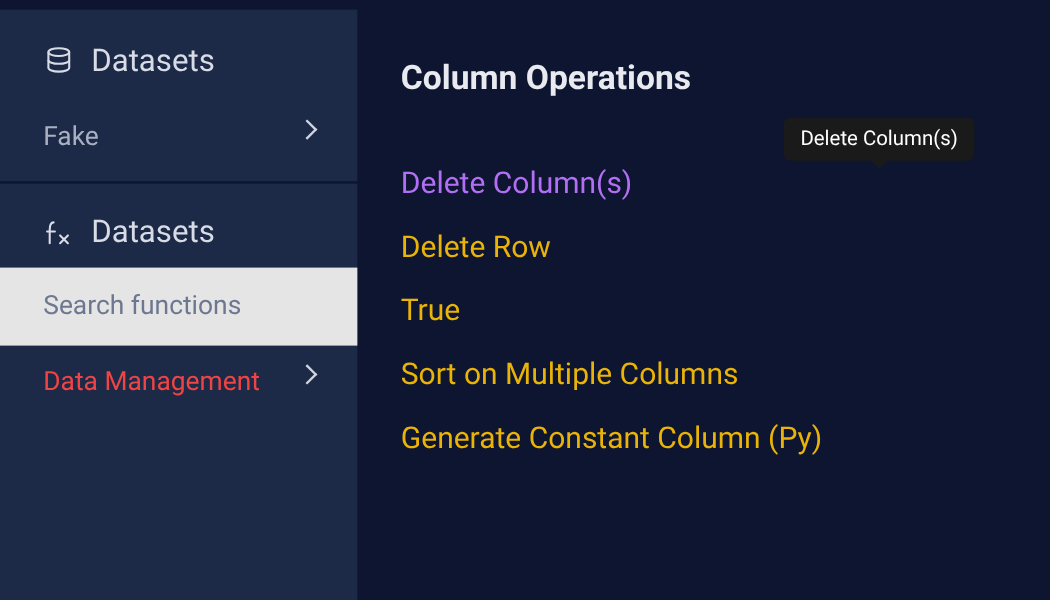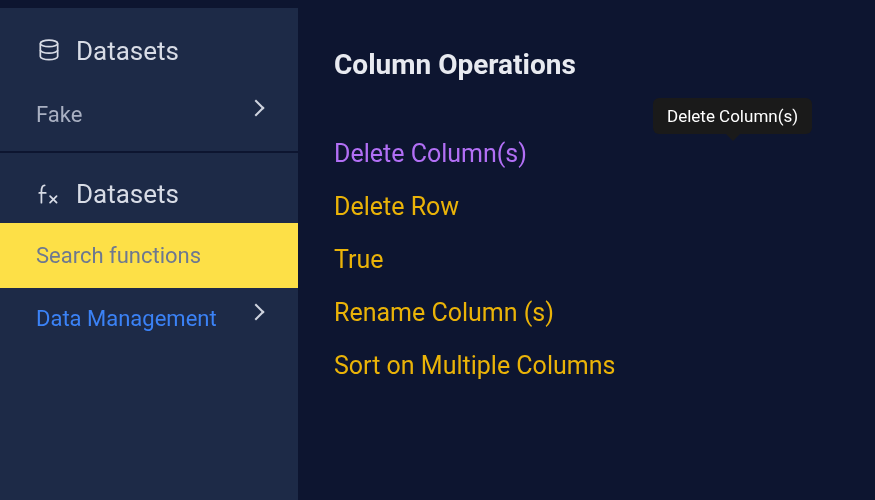--- a/index.html
+++ b/index.html
@@ -75,27 +75,27 @@
     }
     .divider {
       height: 2px;
       background: #0d1530;
       margin: 6px 0 0 0;
     }
     .section-header.functions {
       padding: 26px 36px 14px 36px;
     }
     .search-box {
-      background: #fde047;
+      background: #e5e5e5;
       padding: 20px 36px;
       font-size: 22px;
       color: #6d7890;
     }
     .nav-item.active {
-      color: #3b82f6;
+      color: #ef4444;
     }
     .main {
       flex: 1;
       background: #0d1530;
       padding: 40px 36px;
       position: relative;
     }
     .main-title {
       font-size: 28px;
       font-weight: 700;
@@ -206,22 +206,22 @@
       </div>
     </aside>
 
     <main class="main">
       <h1 class="main-title">Column Operations</h1>
 
       <div class="op-list">
         <div class="op-item highlighted">Delete Column(s)</div>
         <div class="op-item">Delete Row</div>
         <div class="op-item">True</div>
-        <div class="op-item">Rename Column (s)</div>
         <div class="op-item">Sort on Multiple Columns</div>
+        <div class="op-item">Generate Constant Column (Py)</div>
       </div>
 
       <div class="tooltip">
         <span>Delete Column(s)</span>
       </div>
     </main>
   </div>
 </div>
 
 </body></html>

